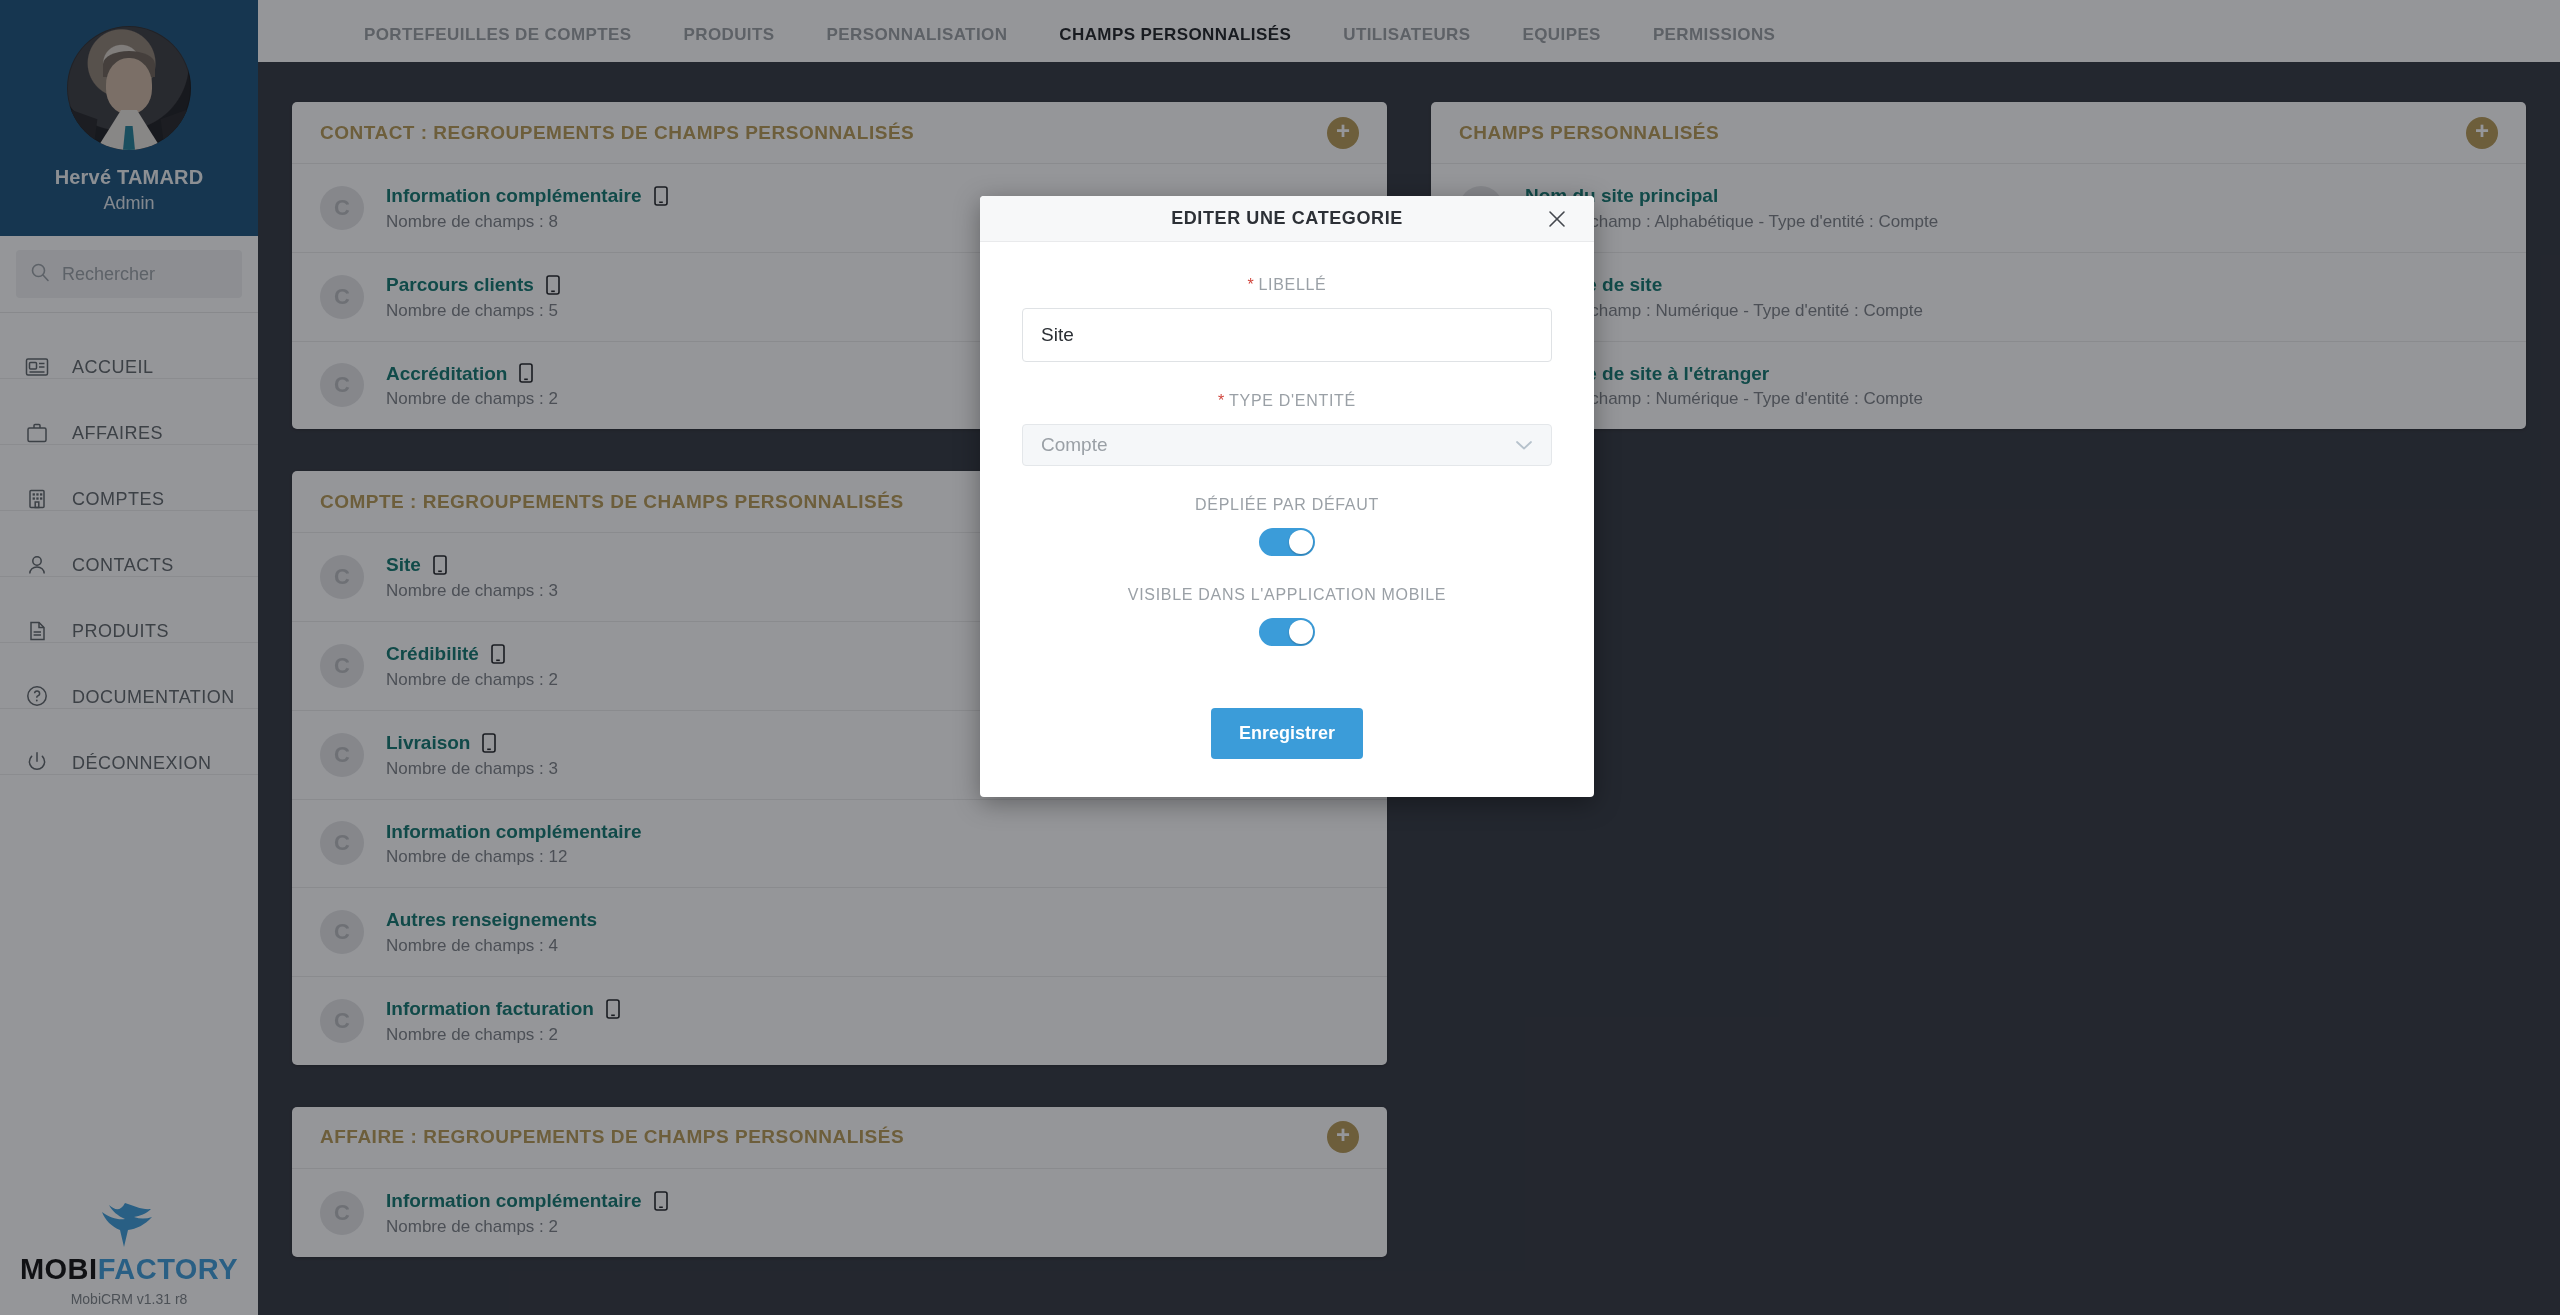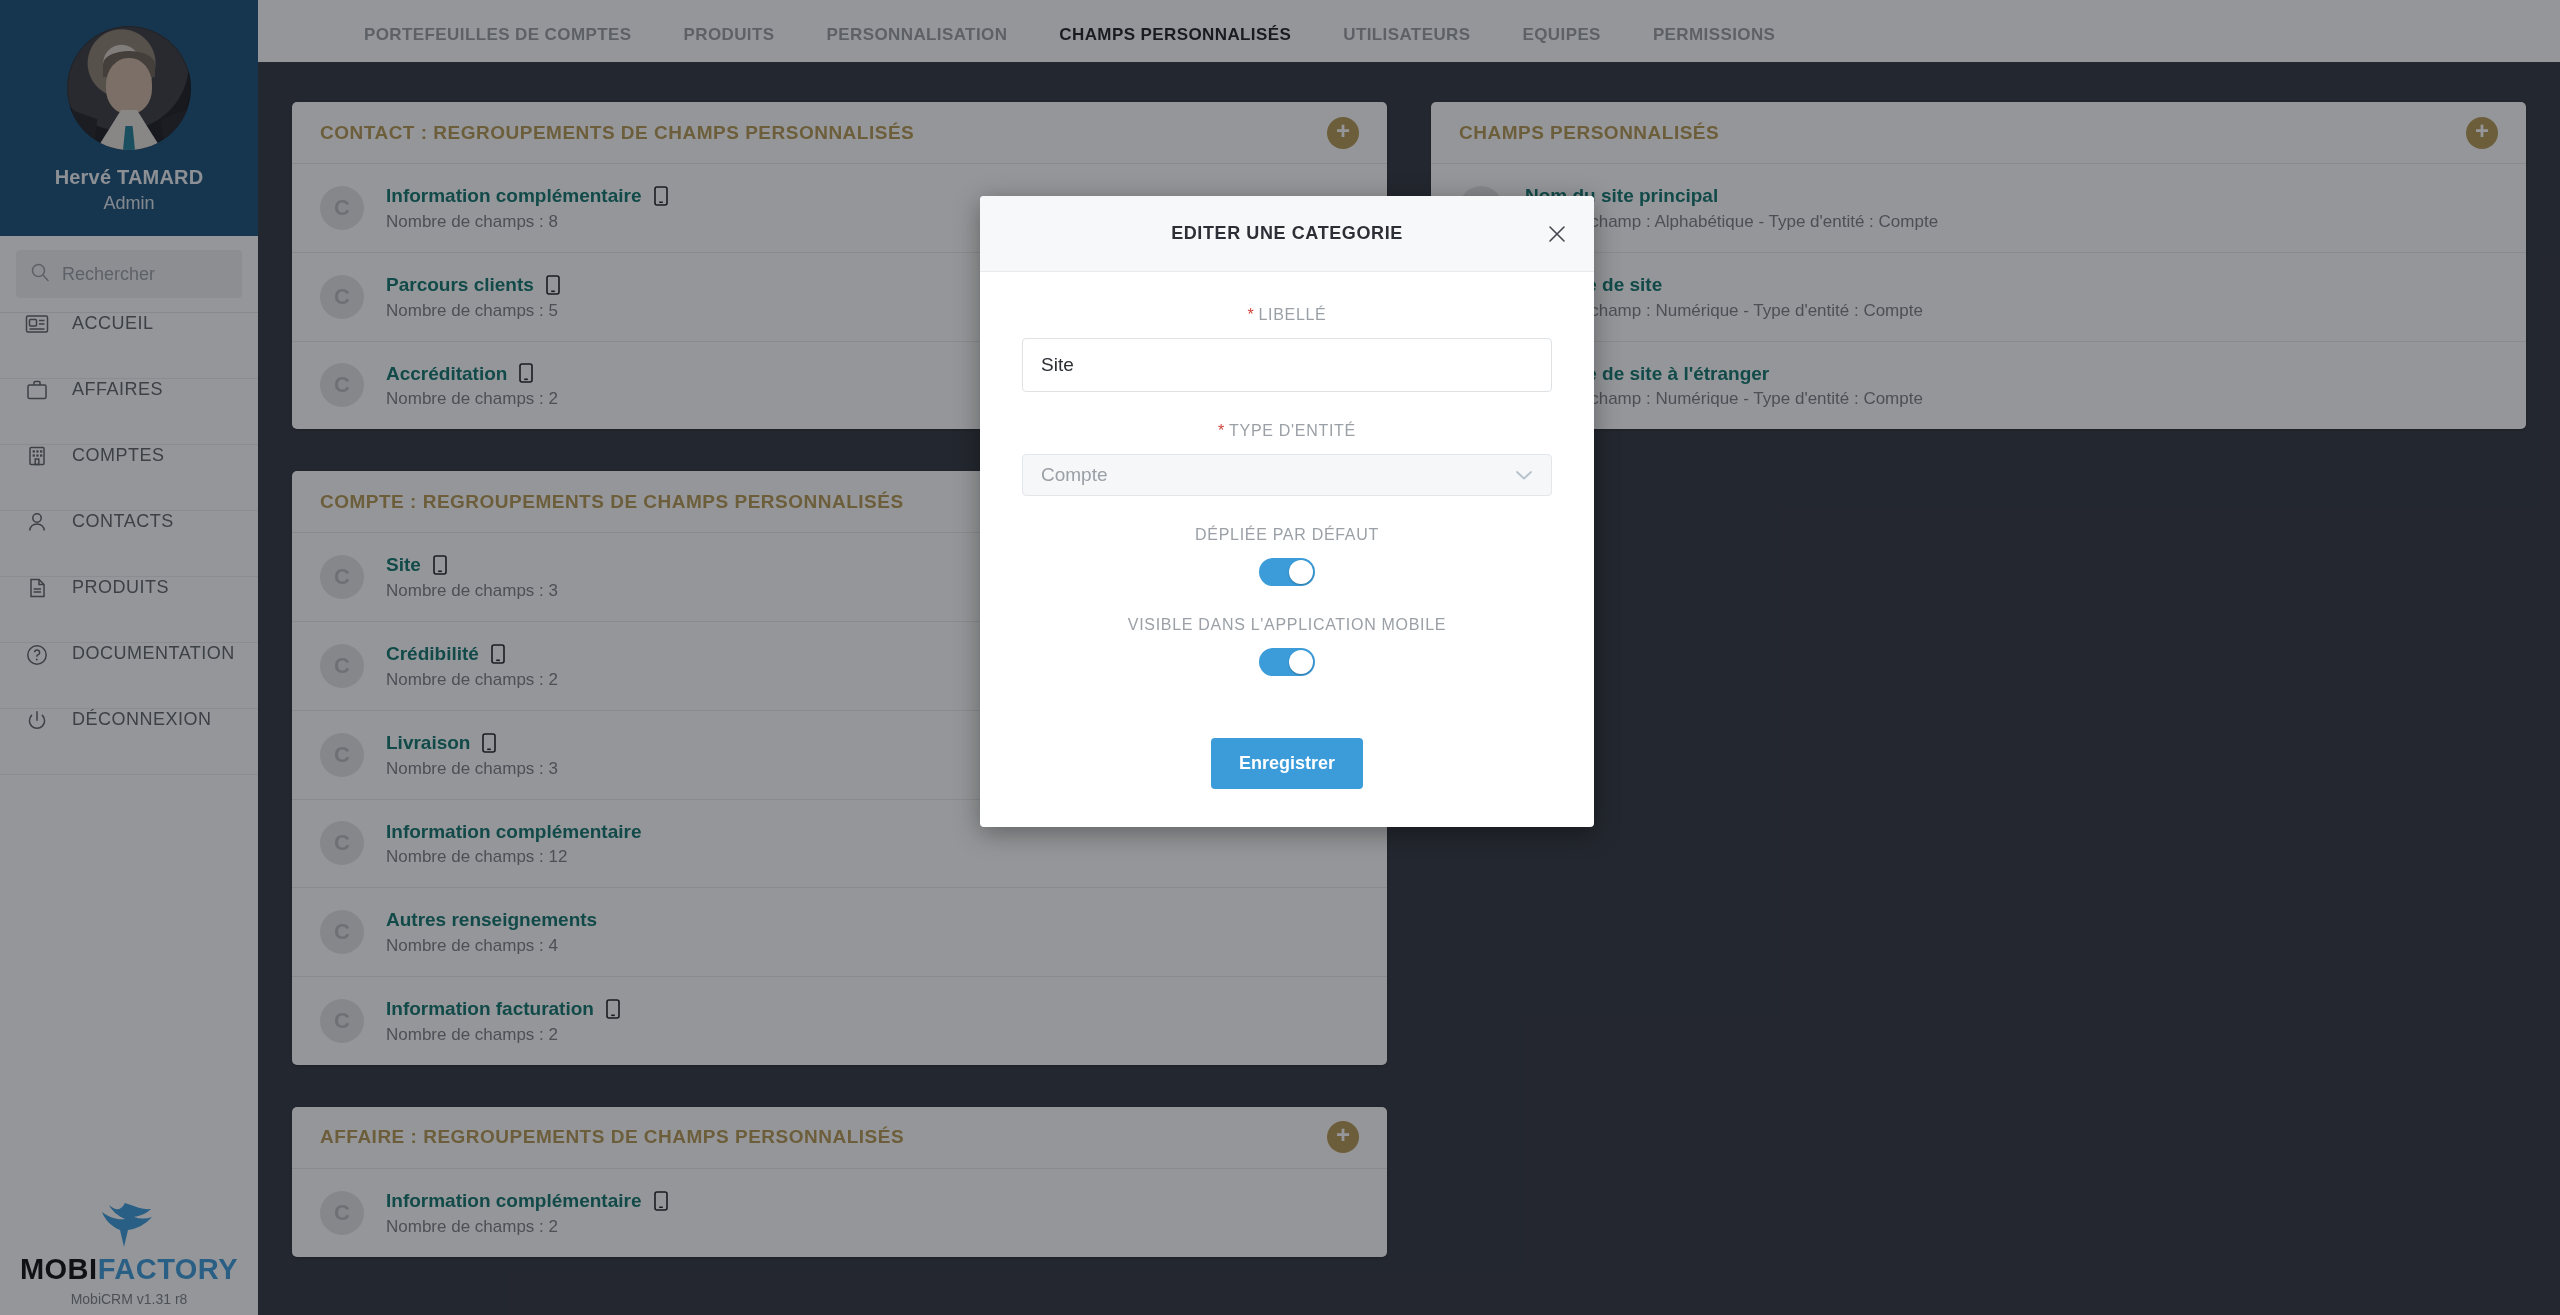--- a/index.html
+++ b/index.html
@@ -82,21 +82,21 @@
   }
   .search-box svg { flex: 0 0 auto; }
   .search-box input {
     border: 0; outline: 0; background: transparent;
     font-family: inherit; font-size: 18px; color: #0f766e; width: 100%;
   }
   .search-box input::placeholder { color: #9aa0a6; }
 
   .nav { flex: 1 1 auto; }
   .nav-item {
-    display: flex; align-items: flex-start; gap: 20px;
+    display: flex; align-items: flex-end; gap: 20px;
     height: 66px; padding: 0 22px;
     border-bottom: 1px solid #ededed;
     color: #5e6469; font-size: 18px; letter-spacing: .5px;
     cursor: pointer;
   }
   .nav-item .ico { width: 30px; display: flex; justify-content: center; flex: 0 0 30px; }
   .nav-item.active { background: #e9eaec; color: #23262a; font-weight: bold; }
 
   .brand { padding: 0 18px 8px; text-align: center; }
   .brand .bird { margin: 0 auto 2px; display: block; }
@@ -180,21 +180,21 @@
 
   
   #modal {
     position: absolute; z-index: 60;
     left: 980px; top: 196px; width: 614px;
     background: #ffffff; border-radius: 4px;
     box-shadow: 0 6px 26px rgba(0,0,0,0.35);
     overflow: hidden;
   }
   .modal-head {
-    position: relative; height: 76px;
+    position: relative; height: 46px;
     background: #f7f8f9; border-bottom: 1px solid #e9eaec;
     display: flex; align-items: center; justify-content: center;
   }
   .modal-title {
     font-size: 18px; font-weight: bold; color: #2c3036; letter-spacing: .6px;
   }
   .modal-close {
     position: absolute; right: 22px; top: 50%; transform: translateY(-50%);
     width: 30px; height: 30px; display: flex; align-items: center; justify-content: center;
     cursor: pointer; color: #44484e;

